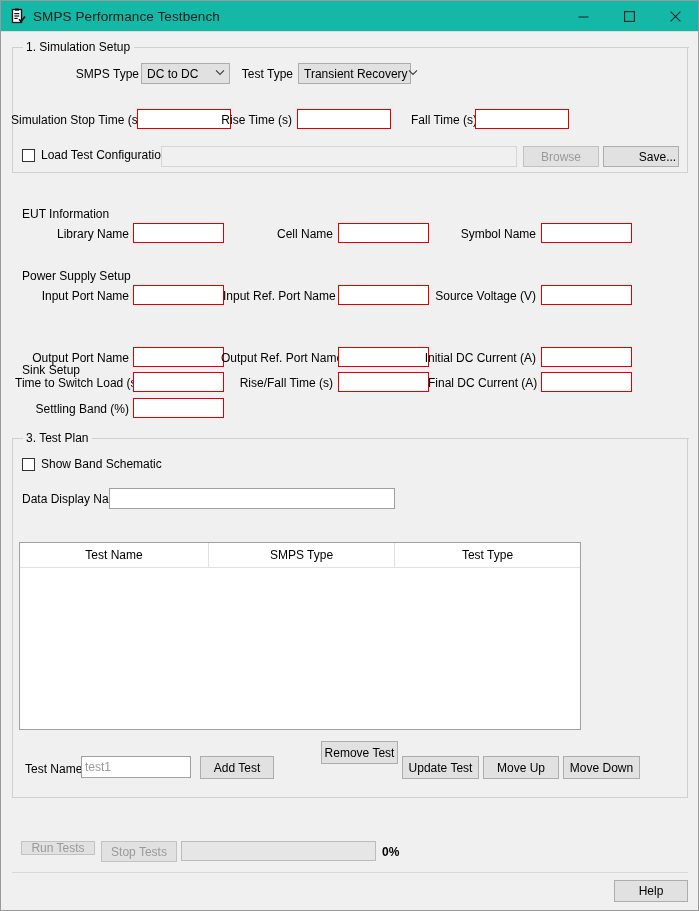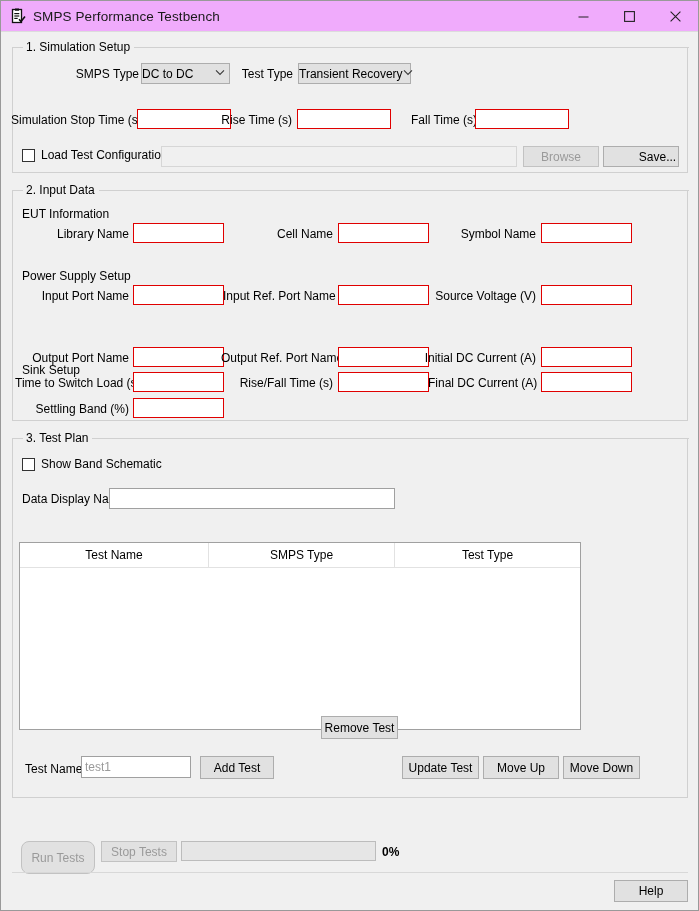--- a/index.html
+++ b/index.html
@@ -17,21 +17,21 @@
     width: 699px; height: 911px;
     background: #f0f0f0;
     border: 1px solid #999;
     overflow: hidden;
   }
 
   
   #titlebar {
     position: absolute; left: 0; top: 0;
     width: 697px; height: 31px;
-    background: #f0abfc;
+    background: #14b8a6;
     display: flex; align-items: center;
     border-bottom: 1px solid #dcdcdc;
   }
   #title-icon {
     margin-left: 8px; margin-right: 7px;
     width: 17px; height: 17px;
     display: flex; align-items: center; justify-content: center;
   }
   #title-text {
     font-size: 13.5px;
@@ -108,20 +108,21 @@
   .inp-plain::placeholder { color: #9a9a9a; }
 
   
   .combo {
     position: absolute;
     height: 21px;
     background: #e1e1e1;
     border: 1px solid #adadad;
     display: flex; align-items: center;
     font-size: 12px; color: #000;
+    padding-left: 5px;
     cursor: default;
   }
   .combo .cval { flex: 1; white-space: nowrap; }
   .combo .carrow {
     width: 18px; text-align: center;
     font-size: 9px; color: #3a3a3a;
     line-height: 1;
   }
 
   
@@ -258,24 +259,20 @@
   <input class="inp-red" type="text" style="left: 474px; top: 108px; width: 94px;" value="">
 
   <div class="cbwrap" style="left:21px; top:147px;">
     <span class="cbbox"></span>
     <span class="cblabel">Load Test Configuration</span>
   </div>
   <input class="inp-plain" type="text" style="left: 160px; top: 145px; width: 356px; background: rgb(240, 240, 240); border-color: rgb(214, 214, 214);" value="">
   <div class="btn disabled" style="left:522px; top:145px; width:76px; height:21px;">Browse</div>
   <div class="btn" style="left:602px; top:145px; width:76px; height:21px;padding-left:33px;">Save...</div>
 
-  <div class="group" style="left:11px; top:189px; width:676px; height:231px;">
-    <div class="group-topline" style="left:75px; right:-1px; width:601px;"></div>
-    <div class="group-legend">2. Input Data</div>
-  </div>
 
   <div class="lbl" style="left:21px; top:206px;">EUT Information</div>
 
   <div class="lbl right" style="left:20px; top:226px; width:108px;">Library Name</div>
   <input class="inp-red" type="text" style="left: 132px; top: 222px; width: 91px;" value="">
 
   <div class="lbl right" style="left:232px; top:226px; width:100px;">Cell Name</div>
   <input class="inp-red" type="text" style="left: 337px; top: 222px; width: 91px;" value="">
 
   <div class="lbl right" style="left:430px; top:226px; width:105px;">Symbol Name</div>
@@ -333,27 +330,27 @@
       <div class="th" style="width:188px;">Test Name</div>
       <div class="th" style="width:186px;">SMPS Type</div>
       <div class="th" style="width:186px;">Test Type</div>
     </div>
     <div id="test-table-body"></div>
   </div>
 
   <div class="lbl" style="left:24px; top:761px;">Test Name</div>
   <input class="inp-plain" type="text" style="left: 80px; top: 755px; width: 110px; height: 22px;" placeholder="test1">
   <div class="btn" style="left:199px; top:755px; width:74px;">Add Test</div>
-  <div class="btn" style="left:320px; top:715px; width:77px;">Remove Test</div>
+  <div class="btn" style="left:320px; top:740px; width:77px;">Remove Test</div>
   <div class="btn" style="left:401px; top:755px; width:77px;">Update Test</div>
   <div class="btn" style="left:482px; top:755px; width:76px;">Move Up</div>
   <div class="btn" style="left:562px; top:755px; width:77px;">Move Down</div>
 
 
-  <div class="btn disabled" style="left:20px; top:840px; width:74px; height:33px;border-radius:8px;">Run Tests</div>
+  <div class="btn disabled" style="left:20px; top:840px; width:74px; height:14px;">Run Tests</div>
   <div class="btn disabled" style="left:100px; top:840px; width:76px; height:21px;">Stop Tests</div>
   <div id="progress-bar" style="left:180px; top:840px; width:195px;"></div>
   <div id="progress-pct" style="left:381px; top:844px;">0%</div>
 
   <div id="footer-sep" style="left:11px; top:871px; width:676px;"></div>
   <div class="btn" style="left:613px; top:879px; width:74px; height:22px;">Help</div>
 
 </div>
 
 </body></html>

